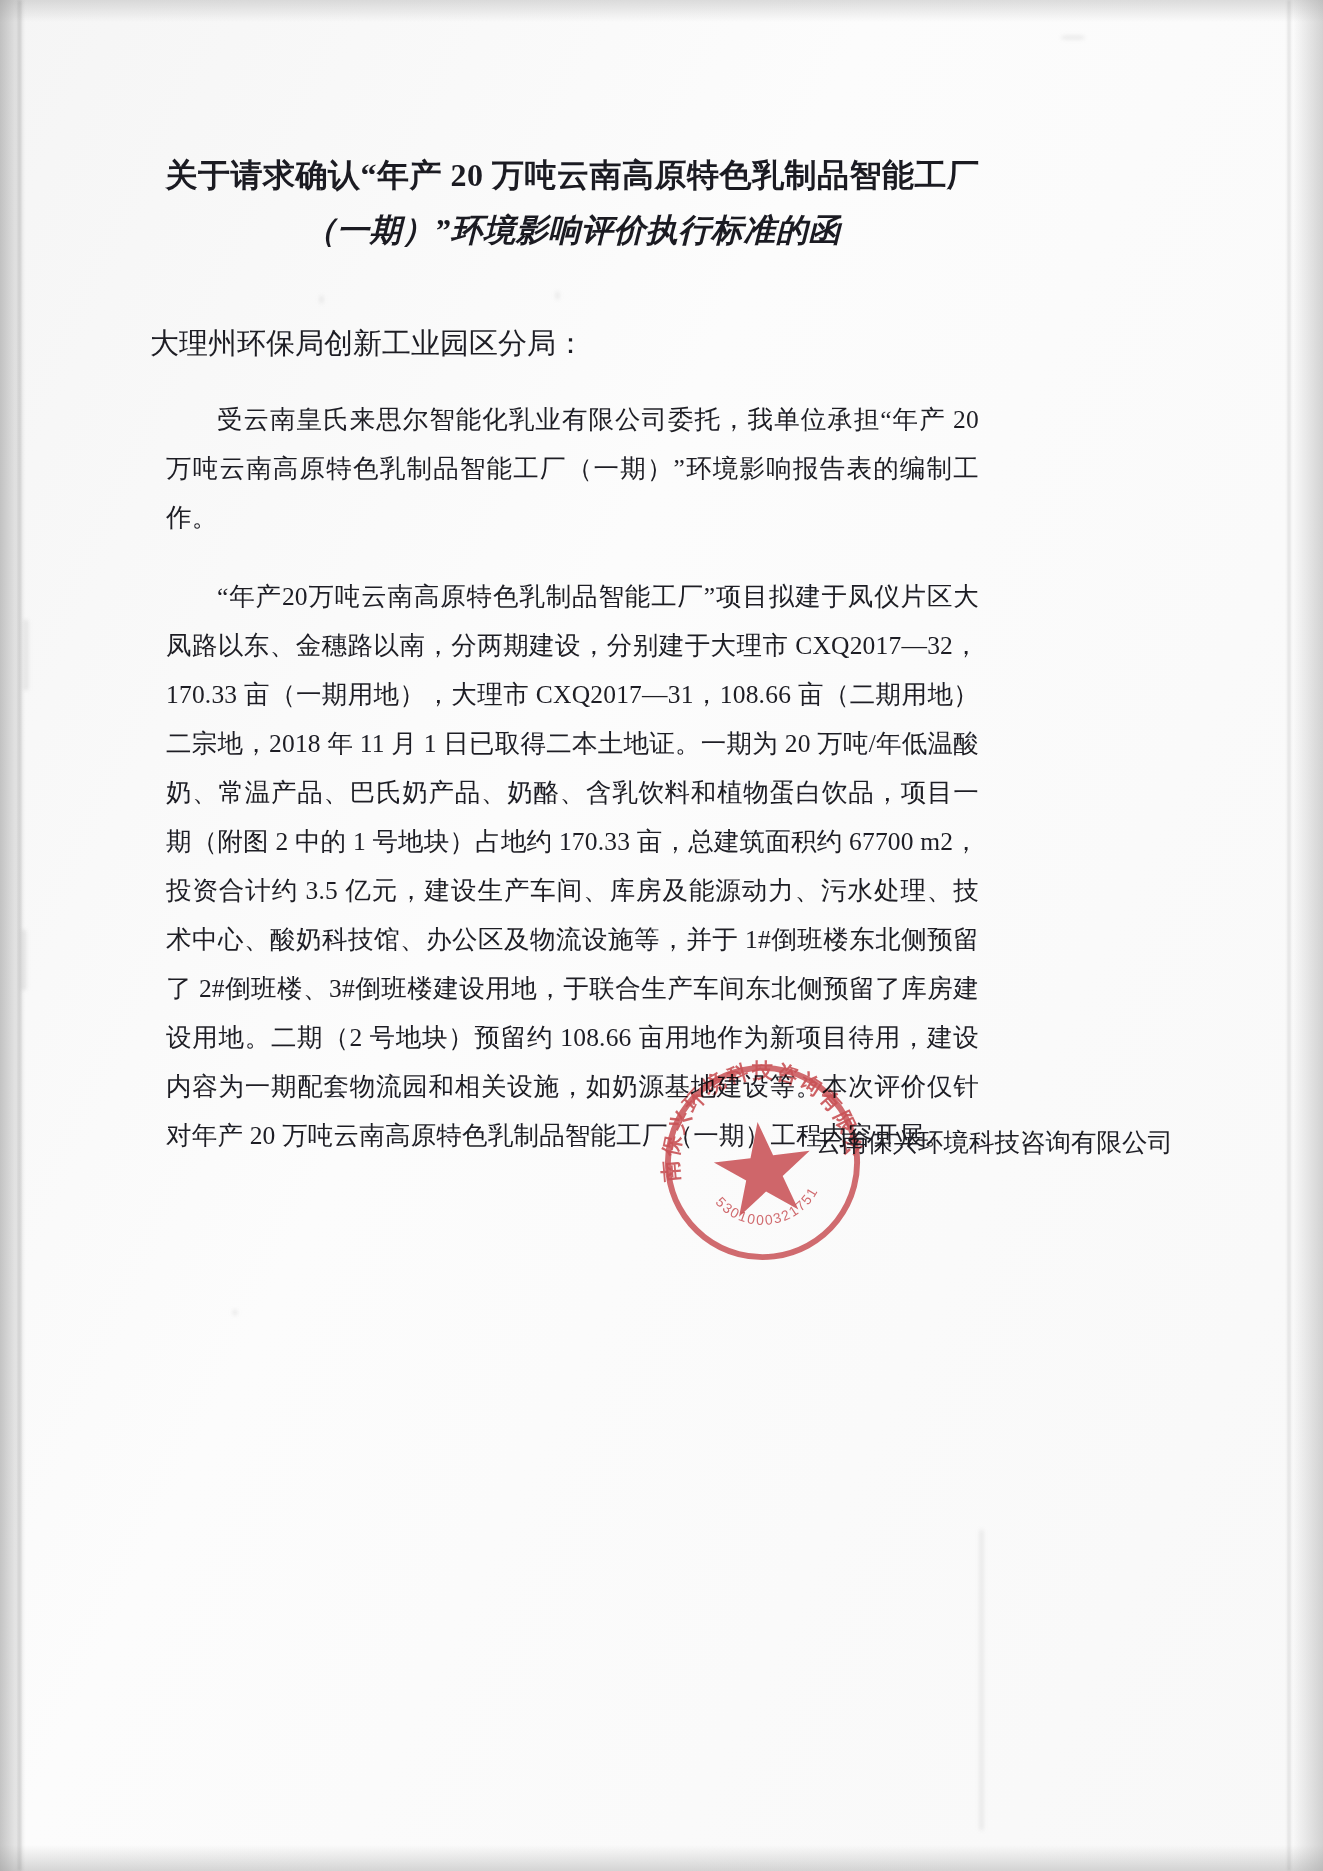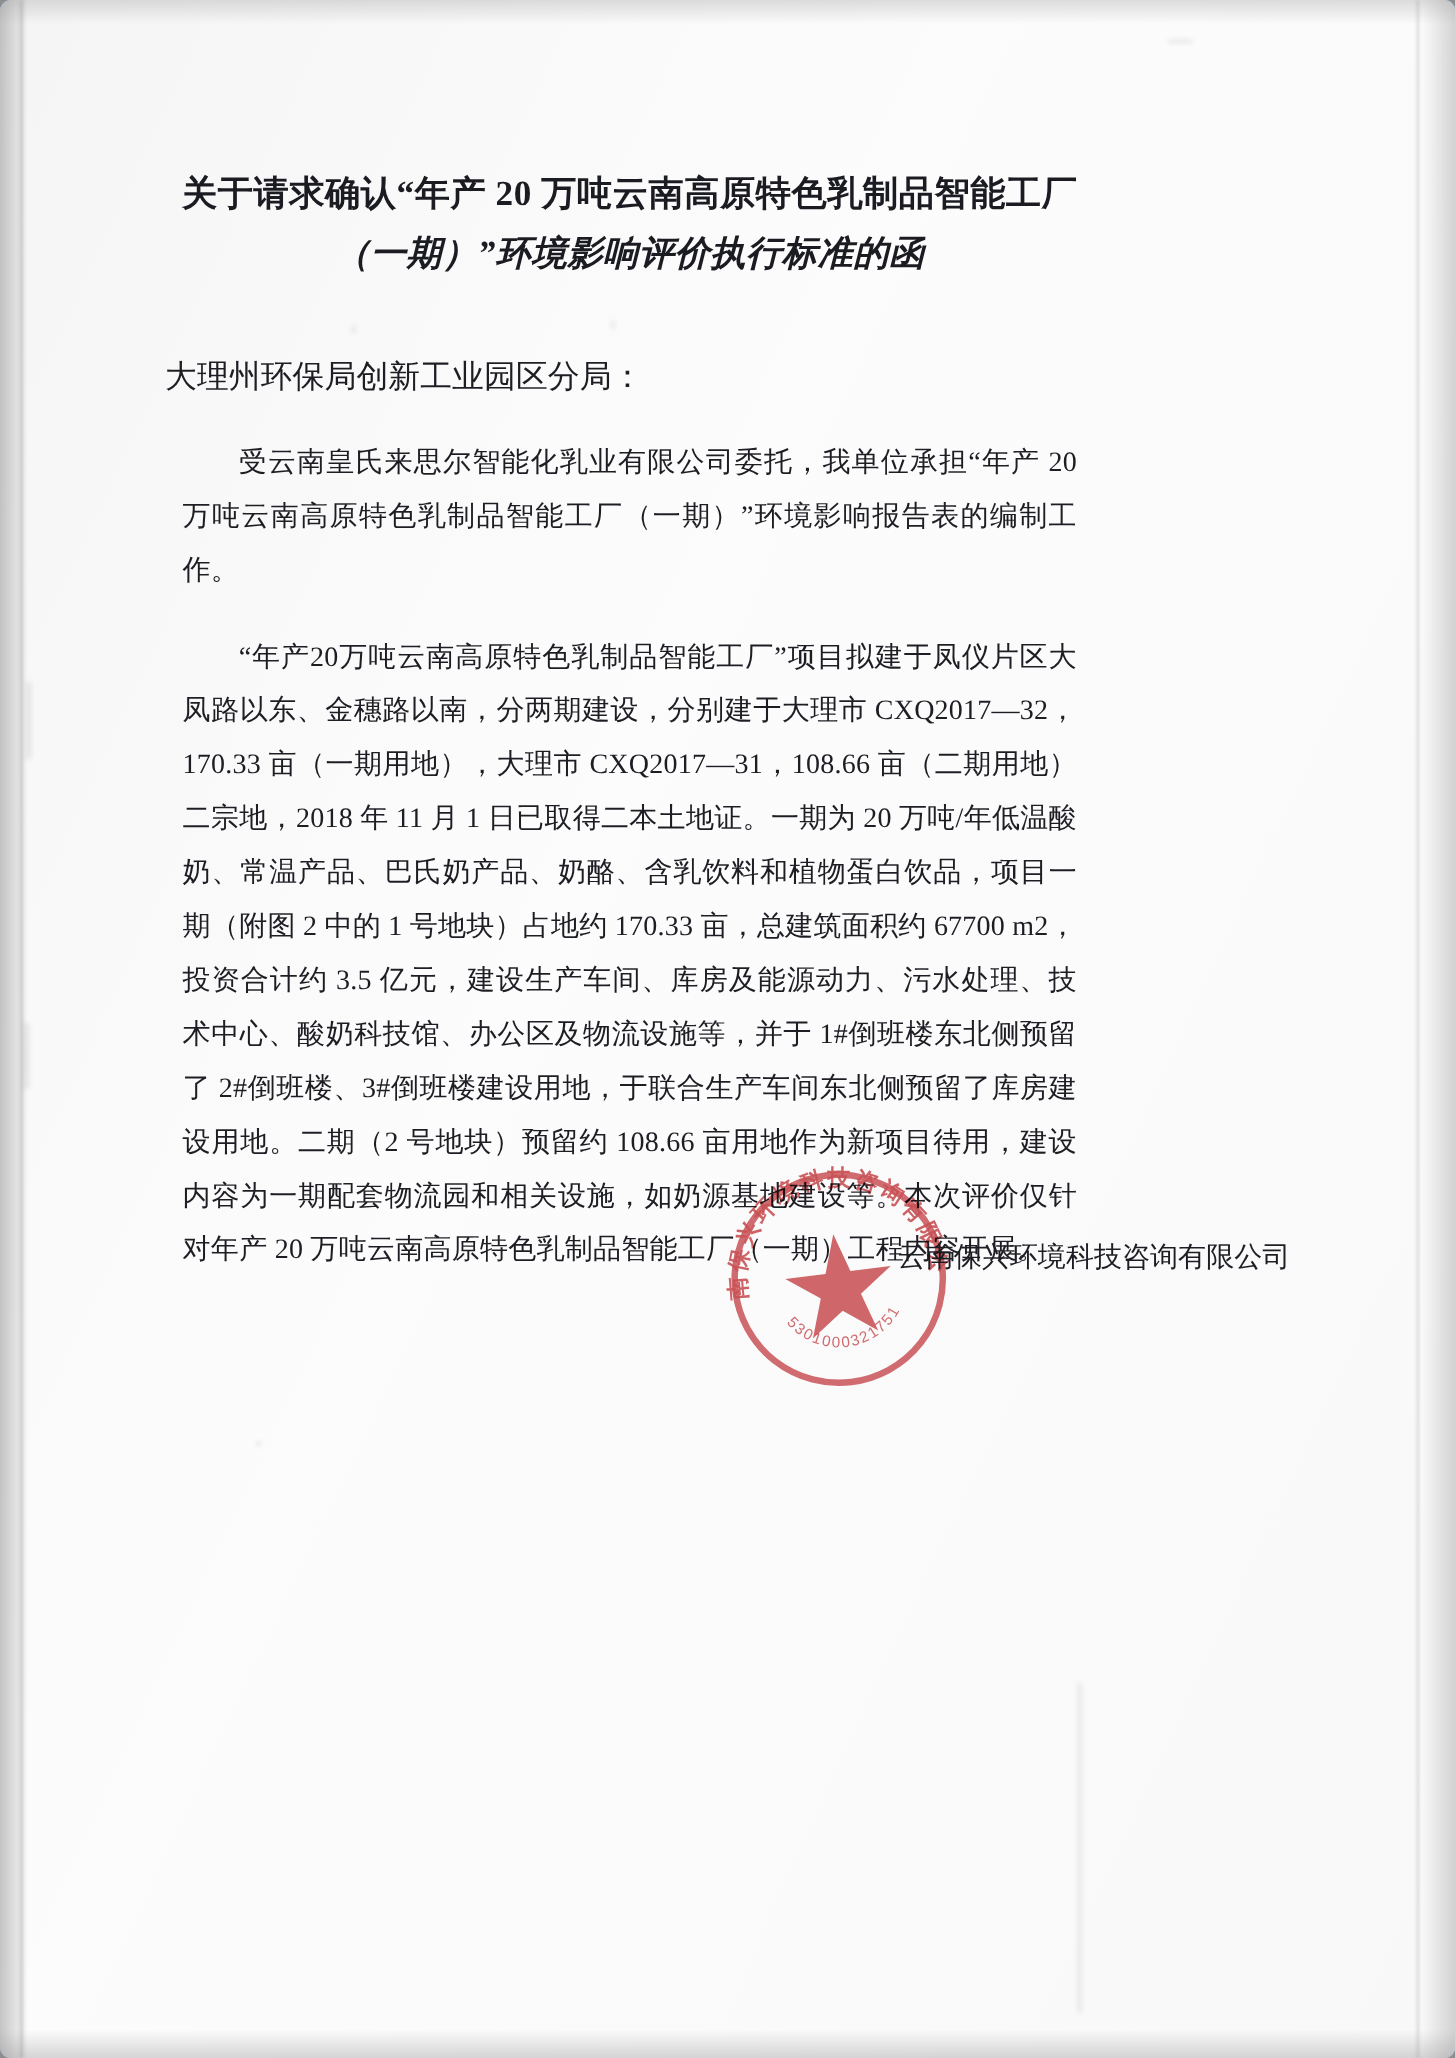--- a/index.html
+++ b/index.html
@@ -7,21 +7,20 @@
     padding: 0;
     background: #8d8d8d;
   }
   .page {
     position: relative;
     width: 1323px;
     height: 1871px;
     background: #3b82f6;
     overflow: hidden;
     font-family: "Liberation Serif", "DejaVu Serif", serif;
-    border-radius: 10px;
   }
 
   
   .scan-tone {
     position: absolute;
     inset: 0;
     background:
       linear-gradient(90deg, rgba(150,150,150,0.55) 0px, rgba(255,255,255,0) 26px),
       linear-gradient(270deg, rgba(150,150,150,0.40) 0px, rgba(255,255,255,0) 30px),
       linear-gradient(180deg, rgba(160,160,160,0.35) 0px, rgba(255,255,255,0) 22px),

